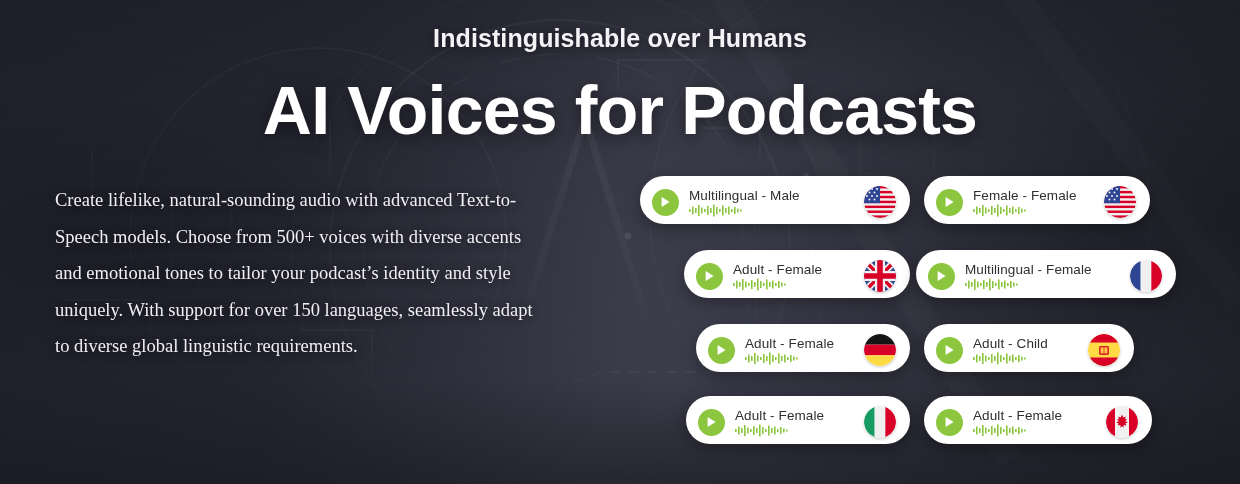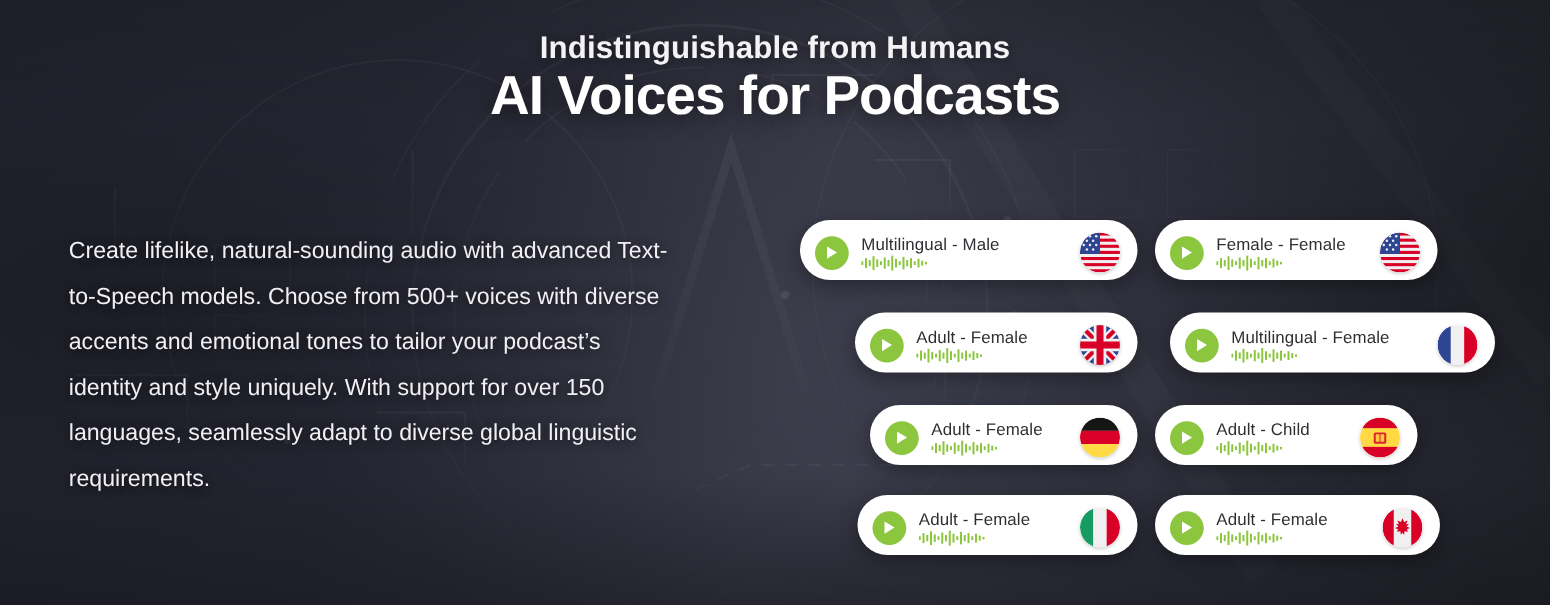--- a/index.html
+++ b/index.html
@@ -30,32 +30,33 @@
   .bg-svg { position:absolute; inset:0; width:100%; height:100%; }
 
   
   .head-wrap { position:absolute; top:24px; left:0; width:1240px; text-align:center; }
   .eyebrow {
     font-size:25px; font-weight:700; color:#f3f3f6;
     letter-spacing:.1px;
     text-shadow:0 2px 10px rgba(0,0,0,.45);
   }
   .title {
-    margin-top:0;
-    font-size:44px; font-weight:700; color:#ffffff;
+    margin-top:20px;
+    font-size:68px; font-weight:700; color:#ffffff;
     letter-spacing:-.8px; line-height:1.1;
     text-shadow:0 3px 16px rgba(0,0,0,.5);
   }
 
   
   .copy {
     position:absolute; left:55px; top:182px; width:480px;
     font-size:18.5px; line-height:36.5px;
     color:#f0f0f4; font-weight:400;
     text-shadow:0 1px 8px rgba(0,0,0,.55);
+    font-family:Liberation Serif, serif;
   }
 
   
   .pills { position:absolute; left:624px; top:176px; width:600px; height:280px; }
   .prow { position:absolute; height:48px; }
 
   .pill {
     position:absolute; top:0; height:48px;
     background:#ffffff;
     border-radius:26px;
@@ -168,21 +169,21 @@
       <g stroke="#ffffff" stroke-opacity=".028" stroke-width="26">
         <path d="M690 -60 L1010 460"></path>
         <path d="M960 -80 L1240 300"></path>
       </g>
     </g>
   </svg>
 
   <div class="bg-layer vign"></div>
 
   <div class="head-wrap">
-    <div class="eyebrow">Indistinguishable from Humans</div>
+    <div class="eyebrow">Indistinguishable over Humans</div>
     <h1 class="title">AI Voices for Podcasts</h1>
   </div>
 
   <p class="copy">Create lifelike, natural-sounding audio with advanced Text-to-Speech models. Choose from 500+ voices with diverse accents and emotional tones to tailor your podcast’s identity and style uniquely. With support for over 150 languages, seamlessly adapt to diverse global linguistic requirements.</p>
 
   <div class="pills">
 
     <div class="prow" style="top:0px;left:0;right:0;">
       <div class="pill" style="left:16px;width:270px;">
         <span class="play">
@@ -362,21 +363,21 @@
               <rect width="32" height="32" fill="#2e4593"></rect>
               <path d="M0 0 L32 32 M32 0 L0 32" stroke="#f0f0f0" stroke-width="7"></path>
               <path d="M0 0 L32 32 M32 0 L0 32" stroke="#d80027" stroke-width="3.4"></path>
               <path d="M16 0 V32 M0 16 H32" stroke="#f0f0f0" stroke-width="10"></path>
               <path d="M16 0 V32 M0 16 H32" stroke="#d80027" stroke-width="5.6"></path>
             </g>
             </svg>
         </span>
       </div>
 
-      <div class="pill" style="left:312px;width:260px;">
+      <div class="pill" style="left:292px;width:260px;">
         <span class="play">
           <svg width="11" height="12" viewBox="0 0 11 12">
               <path d="M1.6 1.1 L9.6 6 L1.6 10.9 Z" fill="#fff"></path>
             </svg>
         </span>
         <span class="pmid">
           <span class="plabel">Multilingual - Female</span>
           <svg class="wave" width="58" height="13" viewBox="0 0 58 13">
             <g fill="#8cc63f">
               <rect x="0" y="5" width="1.6" height="3"></rect>

